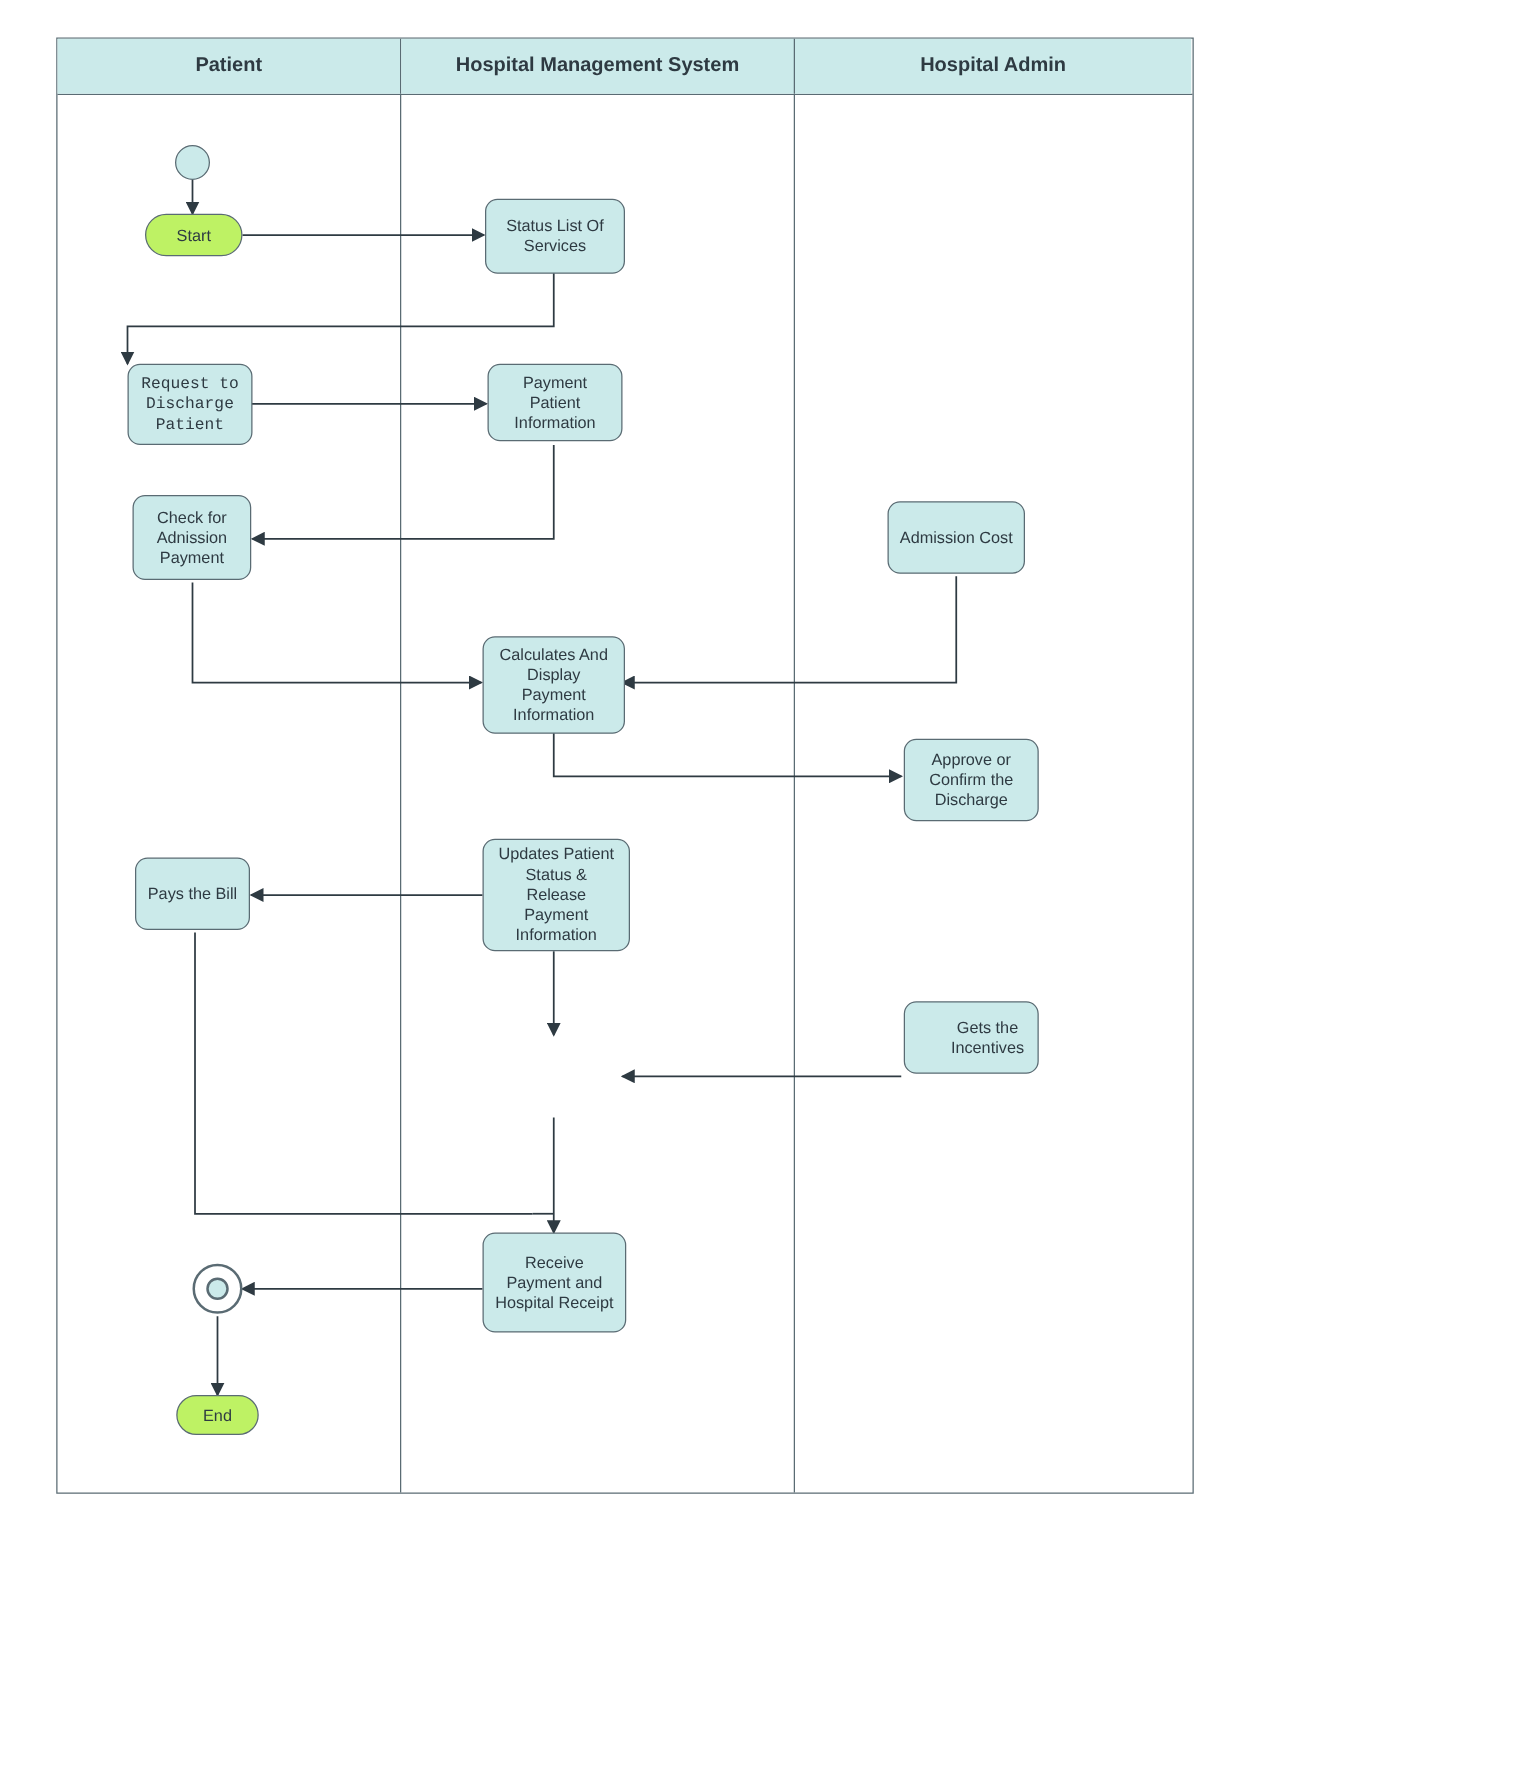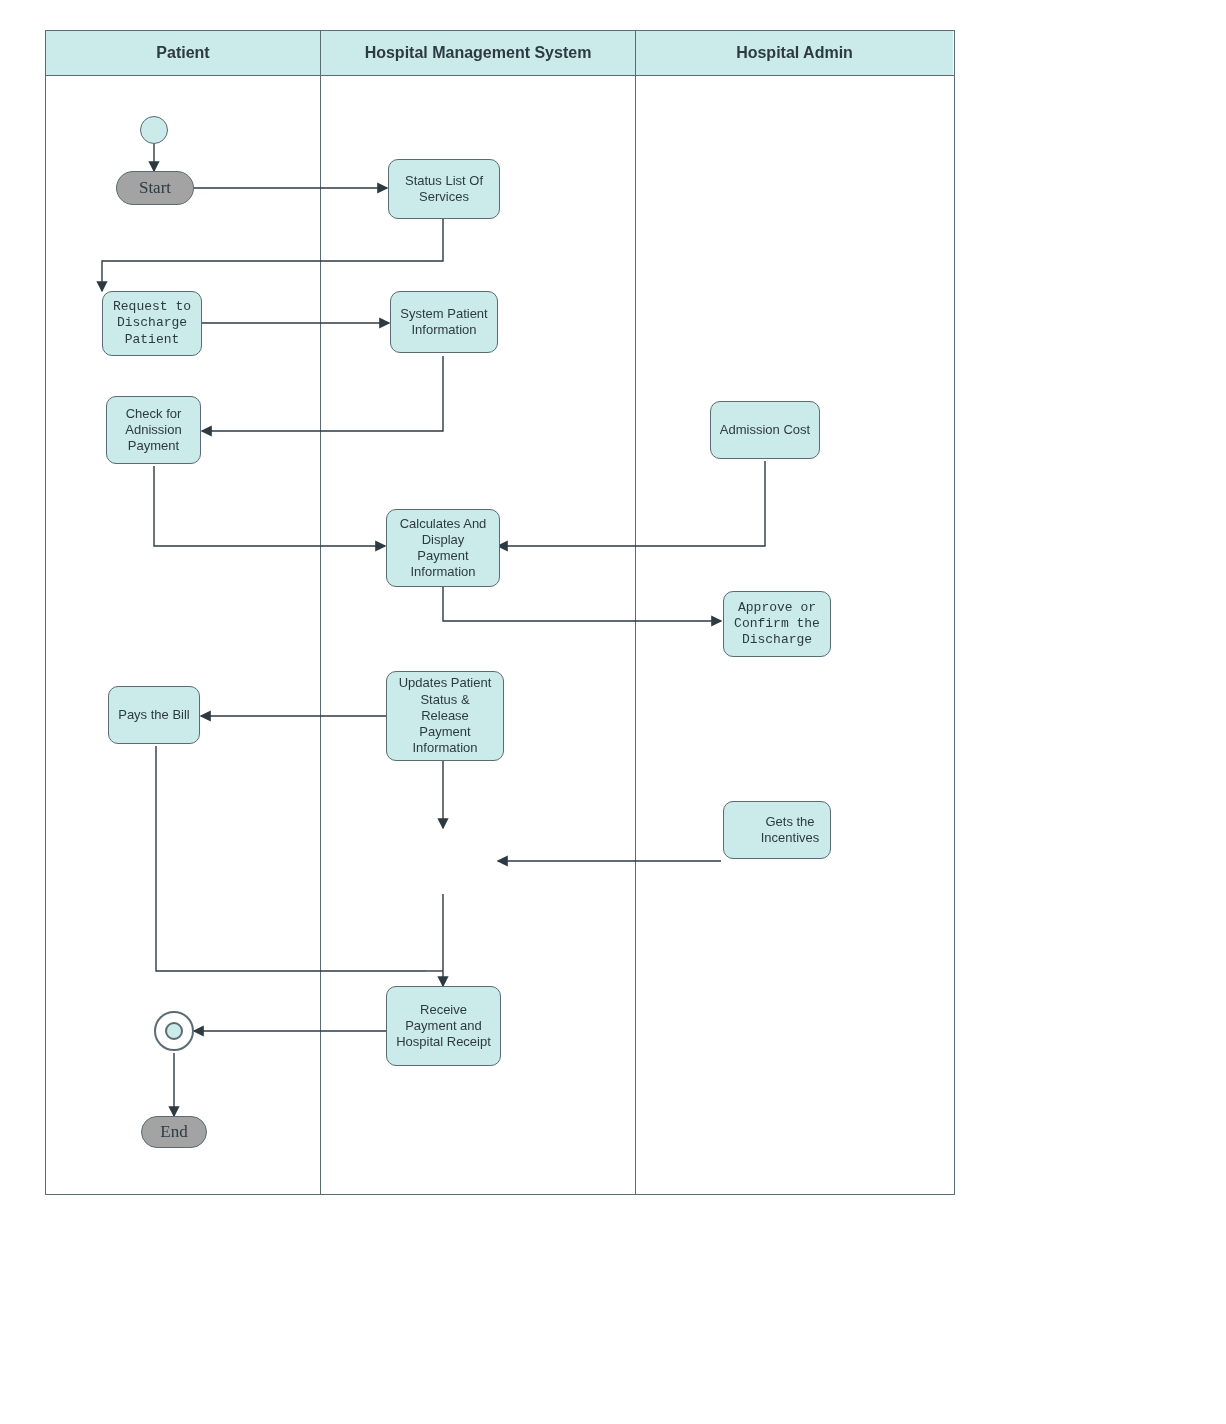--- a/index.html
+++ b/index.html
@@ -71,29 +71,28 @@
     text-align: center;
     font-size: 13px;
     line-height: 1.25;
     padding: 6px 8px;
     box-sizing: border-box;
     color: #2e3a42;
   }
   .absnode { position: absolute; }
   .start-pill, .end-pill {
     position: absolute;
-    background: #a3a3a3;
+    background: #bef264;
     border: 1.5px solid #5a6b73;
     border-radius: 999px;
     display: flex;
     align-items: center;
     justify-content: center;
-    font-size: 17px;
-    box-sizing: border-box;
-    font-family: Liberation Serif, serif;
+    font-size: 13px;
+    box-sizing: border-box;
   }
   .init-circle {
     position: absolute;
     width: 28px; height: 28px;
     background: #cbeaea;
     border: 1.5px solid #5a6b73;
     border-radius: 50%;
     box-sizing: border-box;
   }
   .final-outer {
@@ -208,41 +207,41 @@
 
     <div class="end-pill" style="left:95px; top:1085px; width:66px; height:32px;">
       <span>End</span>
     </div>
 
     <div class="node" style="left:342px; top:128px; width:112px; height:60px;">
       <span>Status List Of Services</span>
     </div>
 
     <div class="node" style="left:344px; top:260px; width:108px; height:62px;">
-      <span>System Patient Information</span>
+      <span>Payment Patient Information</span>
     </div>
 
     <div class="node" style="left:340px; top:478px; width:114px; height:78px;">
       <span>Calculates And Display Payment Information</span>
     </div>
 
     <div class="node" style="left:340px; top:640px; width:118px; height:90px;">
       <span>Updates Patient Status &amp; Release Payment Information</span>
     </div>
 
 
     <div class="node" style="left:340px; top:955px; width:115px; height:80px;">
       <span>Receive Payment and Hospital Receipt</span>
     </div>
 
     <div class="node" style="left:664px; top:370px; width:110px; height:58px;">
       <span>Admission Cost</span>
     </div>
 
-    <div class="node" style="left:677px; top:560px; width:108px; height:66px;font-family:Liberation Mono, monospace;">
+    <div class="node" style="left:677px; top:560px; width:108px; height:66px;">
       <span>Approve or Confirm the Discharge</span>
     </div>
 
     <div class="node" style="left:677px; top:770px; width:108px; height:58px;padding-left:34px;">
       <span>Gets the Incentives</span>
     </div>
 
   </div>
 </div>
 

